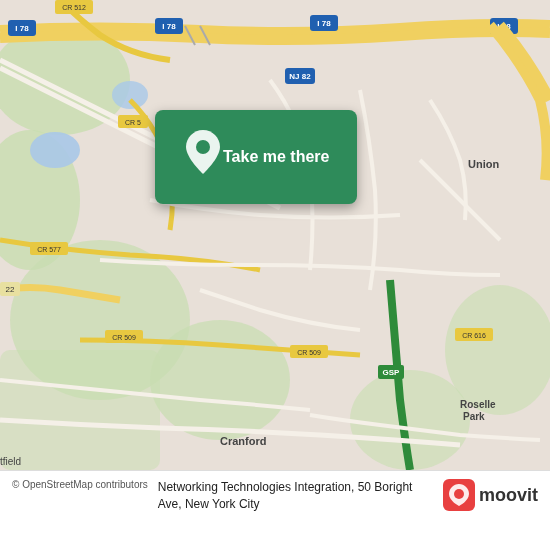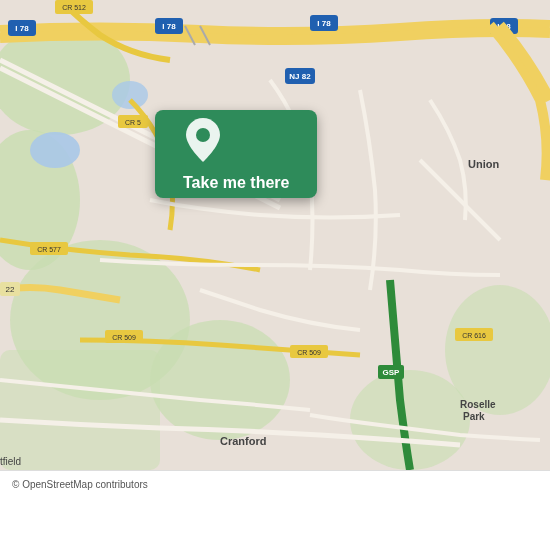--- a/index.html
+++ b/index.html
@@ -34,23 +34,24 @@
       left: 155px;
       display: flex;
       flex-direction: column;
       align-items: center;
       z-index: 10;
     }
 
     #take-me-there-card {
       background-color: #2e8b5a;
       border-radius: 8px;
-      padding: 6px 28px;
-      display: flex;
-      flex-direction: column;
+      padding: 18px 28px;
+      display: flex;
+      flex-direction: row;
+      align-items: center;
       box-shadow: 0 4px 12px rgba(0,0,0,0.35);
       cursor: pointer;
     }
 
     #location-pin-icon {
       width: 40px;
       height: 48px;
       margin-bottom: 10px;
     }
 
@@ -218,13 +219,25 @@
       </svg>
       <span id="take-me-there-label">Take me there</span>
     </div>
   </div>
 </div>
 
 <div id="bottom-bar">
   <div id="osm-logo">
     <span>© OpenStreetMap contributors</span>
   </div>
+  <div id="address-block">
+    <span id="address-text">Networking Technologies Integration, 50 Boright Ave, New York City</span>
+  </div>
+  <div id="moovit-logo">
+
+    <svg id="moovit-icon" viewBox="0 0 32 32" xmlns="http://www.w3.org/2000/svg">
+      <rect width="32" height="32" rx="6" fill="#e84040"></rect>
+      <path d="M16 5 C10.5 5 6 9.5 6 15 C6 22 16 27 16 27 C16 27 26 22 26 15 C26 9.5 21.5 5 16 5 Z" fill="white" opacity="0.9"></path>
+      <circle cx="16" cy="15" r="5" fill="#e84040"></circle>
+    </svg>
+    <span id="moovit-text">moovit</span>
+  </div>
 </div>
 
 </body></html>

